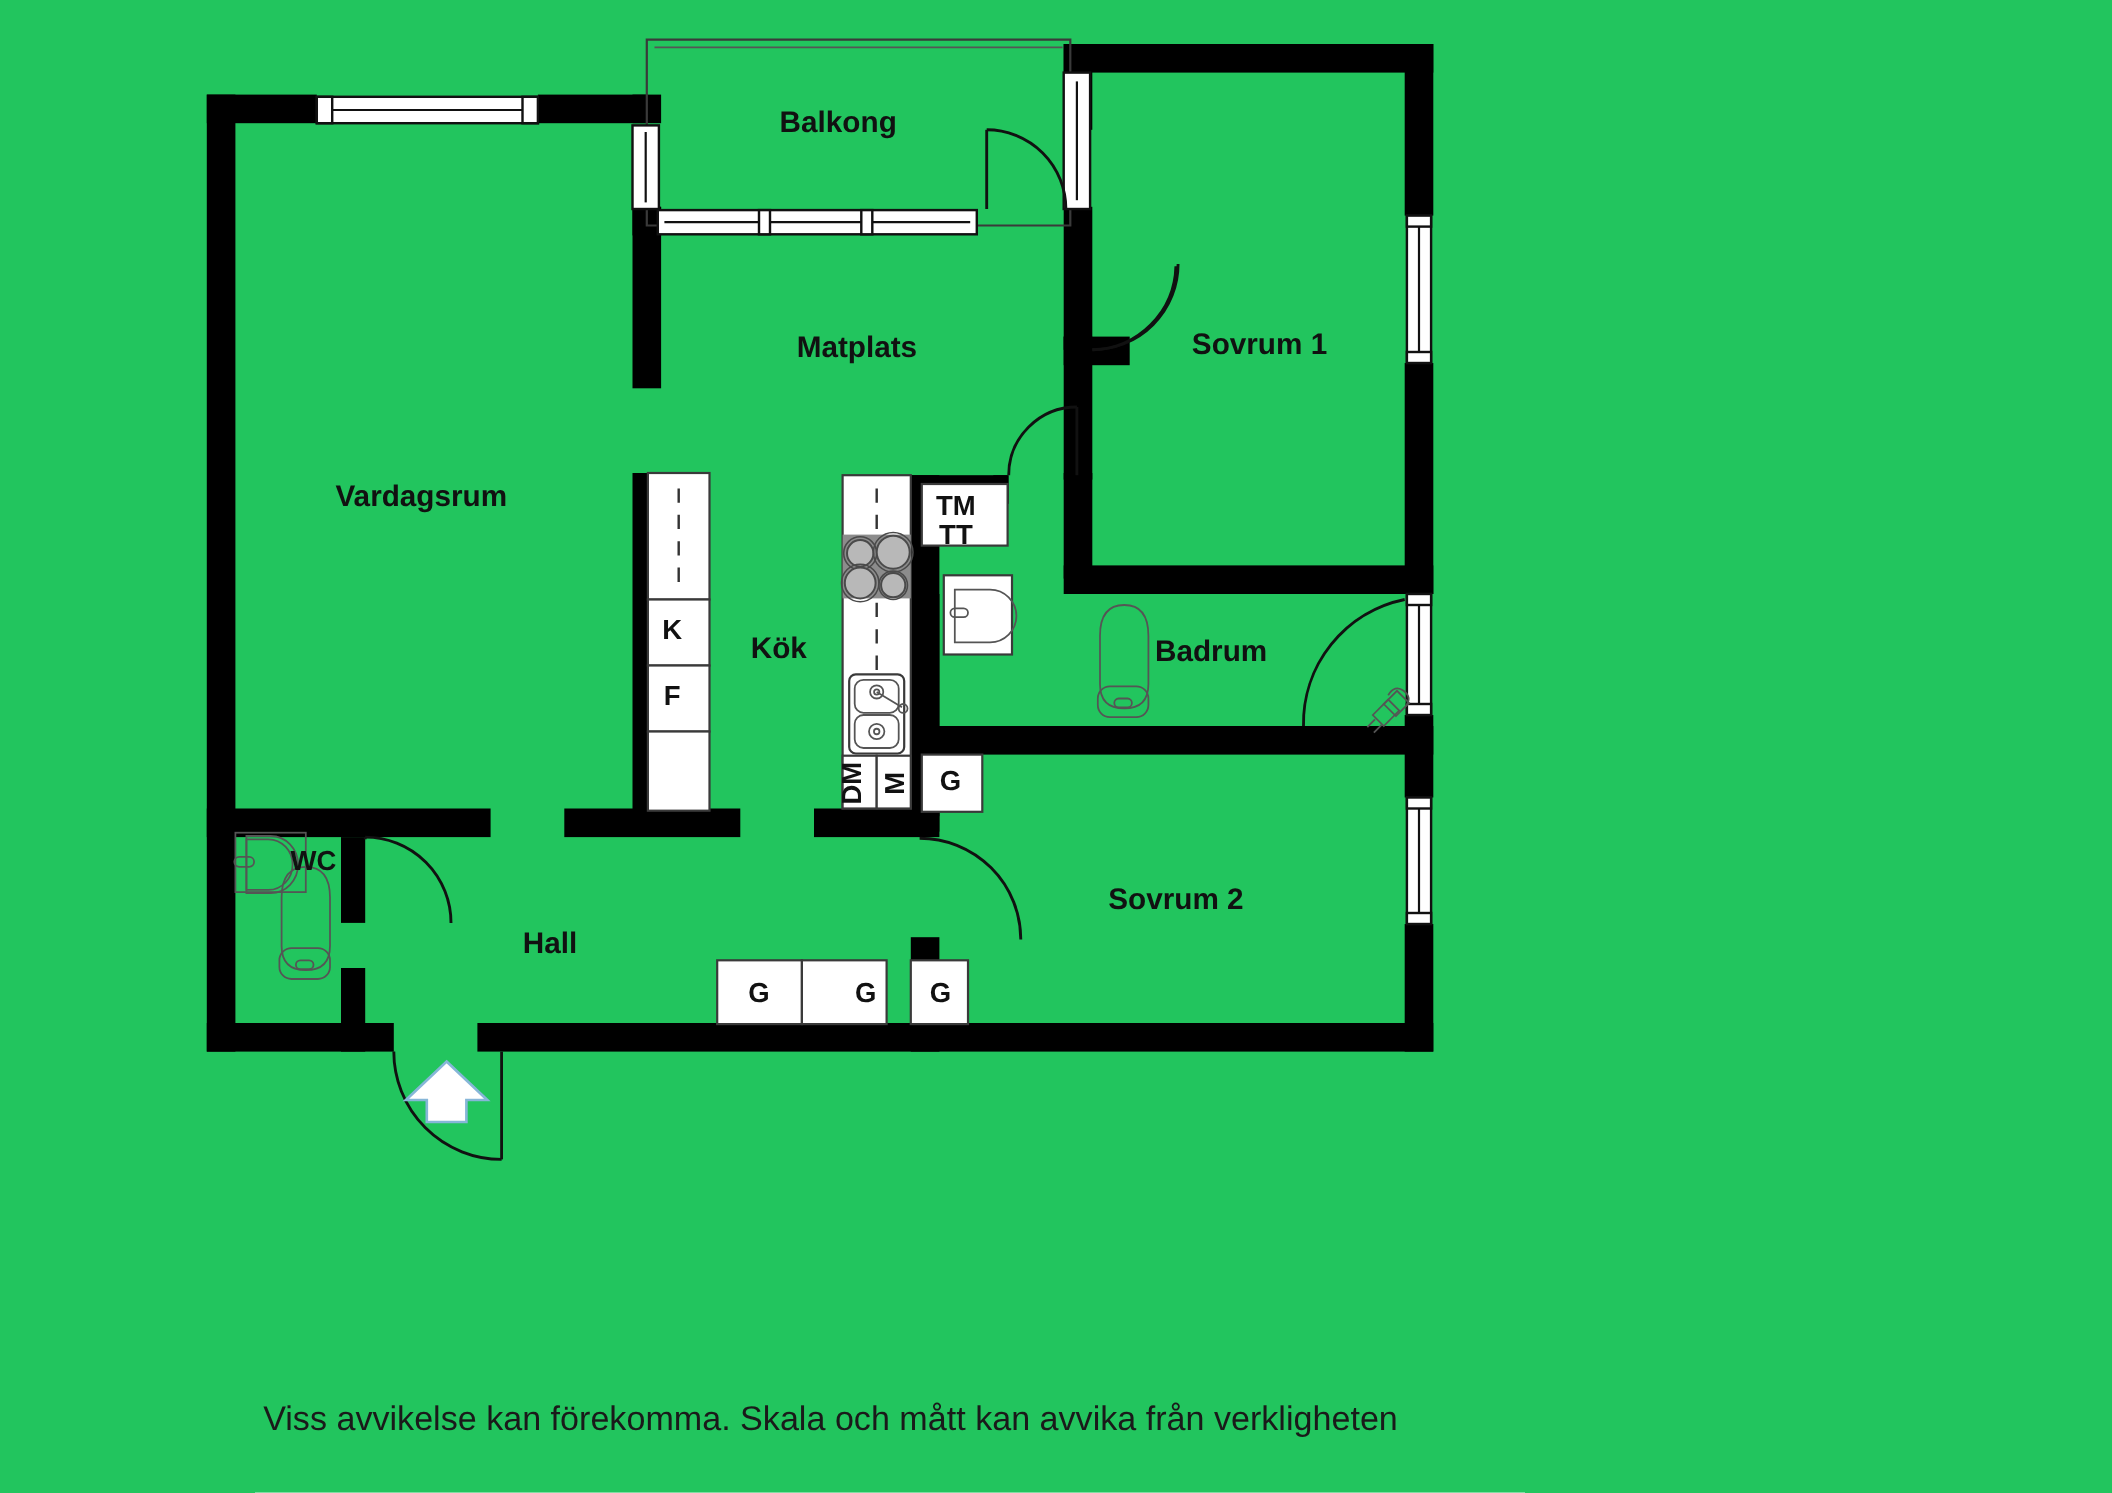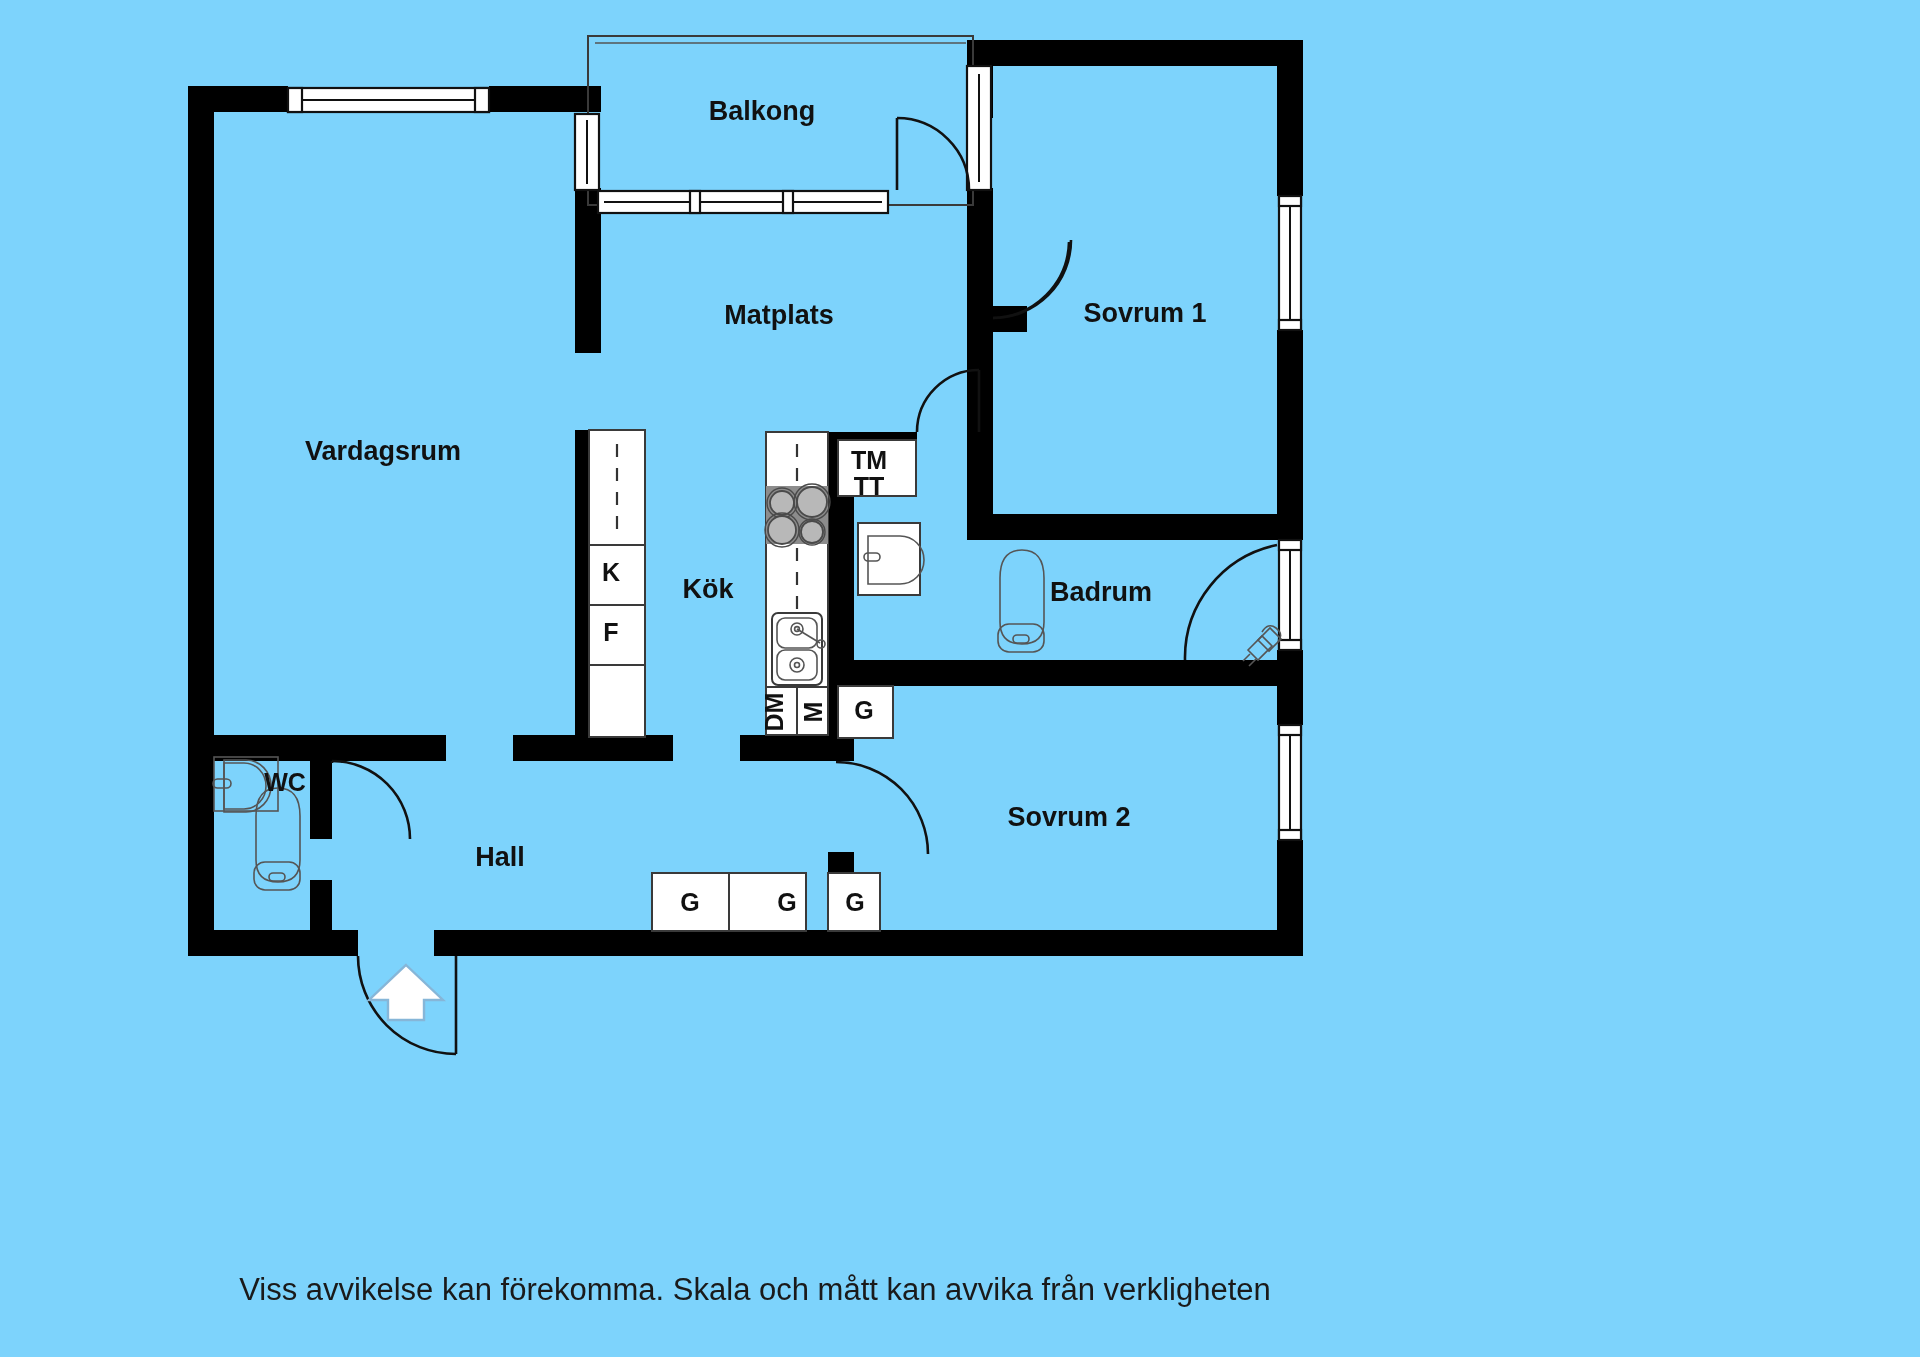--- a/index.html
+++ b/index.html
@@ -1,17 +1,17 @@
 <!DOCTYPE html>
 <html><head>
 <meta charset="utf-8">
 <style>
   html,body{margin:0;padding:0;background:#fff;}
   body{width:1920px;height:1357px;font-family:"Liberation Sans",sans-serif;overflow:hidden;}
-  #stage{position:relative;width:1920px;height:1357px;background:#7dd3fc;}
+  #stage{position:relative;width:1920px;height:1357px;background:#22c55e;}
   svg{display:block;}
   .roomlabel{font-family:"Liberation Sans",sans-serif;font-weight:bold;fill:#111111;text-anchor:middle;dominant-baseline:middle;}
   .rl-big{font-size:27px;}
   .rl-mid{font-size:25px;}
   .rl-small{font-size:25px;}
   .caption{font-family:"Liberation Sans",sans-serif;font-size:31px;fill:#1a1a1a;text-anchor:middle;}
   .wall{fill:#000000;}
   .fixline{fill:none;stroke:#3a3a3a;stroke-width:2;}
   .fixline-thin{fill:none;stroke:#555;stroke-width:1.6;}
   .boxline{fill:#ffffff;stroke:#3a3a3a;stroke-width:2;}

